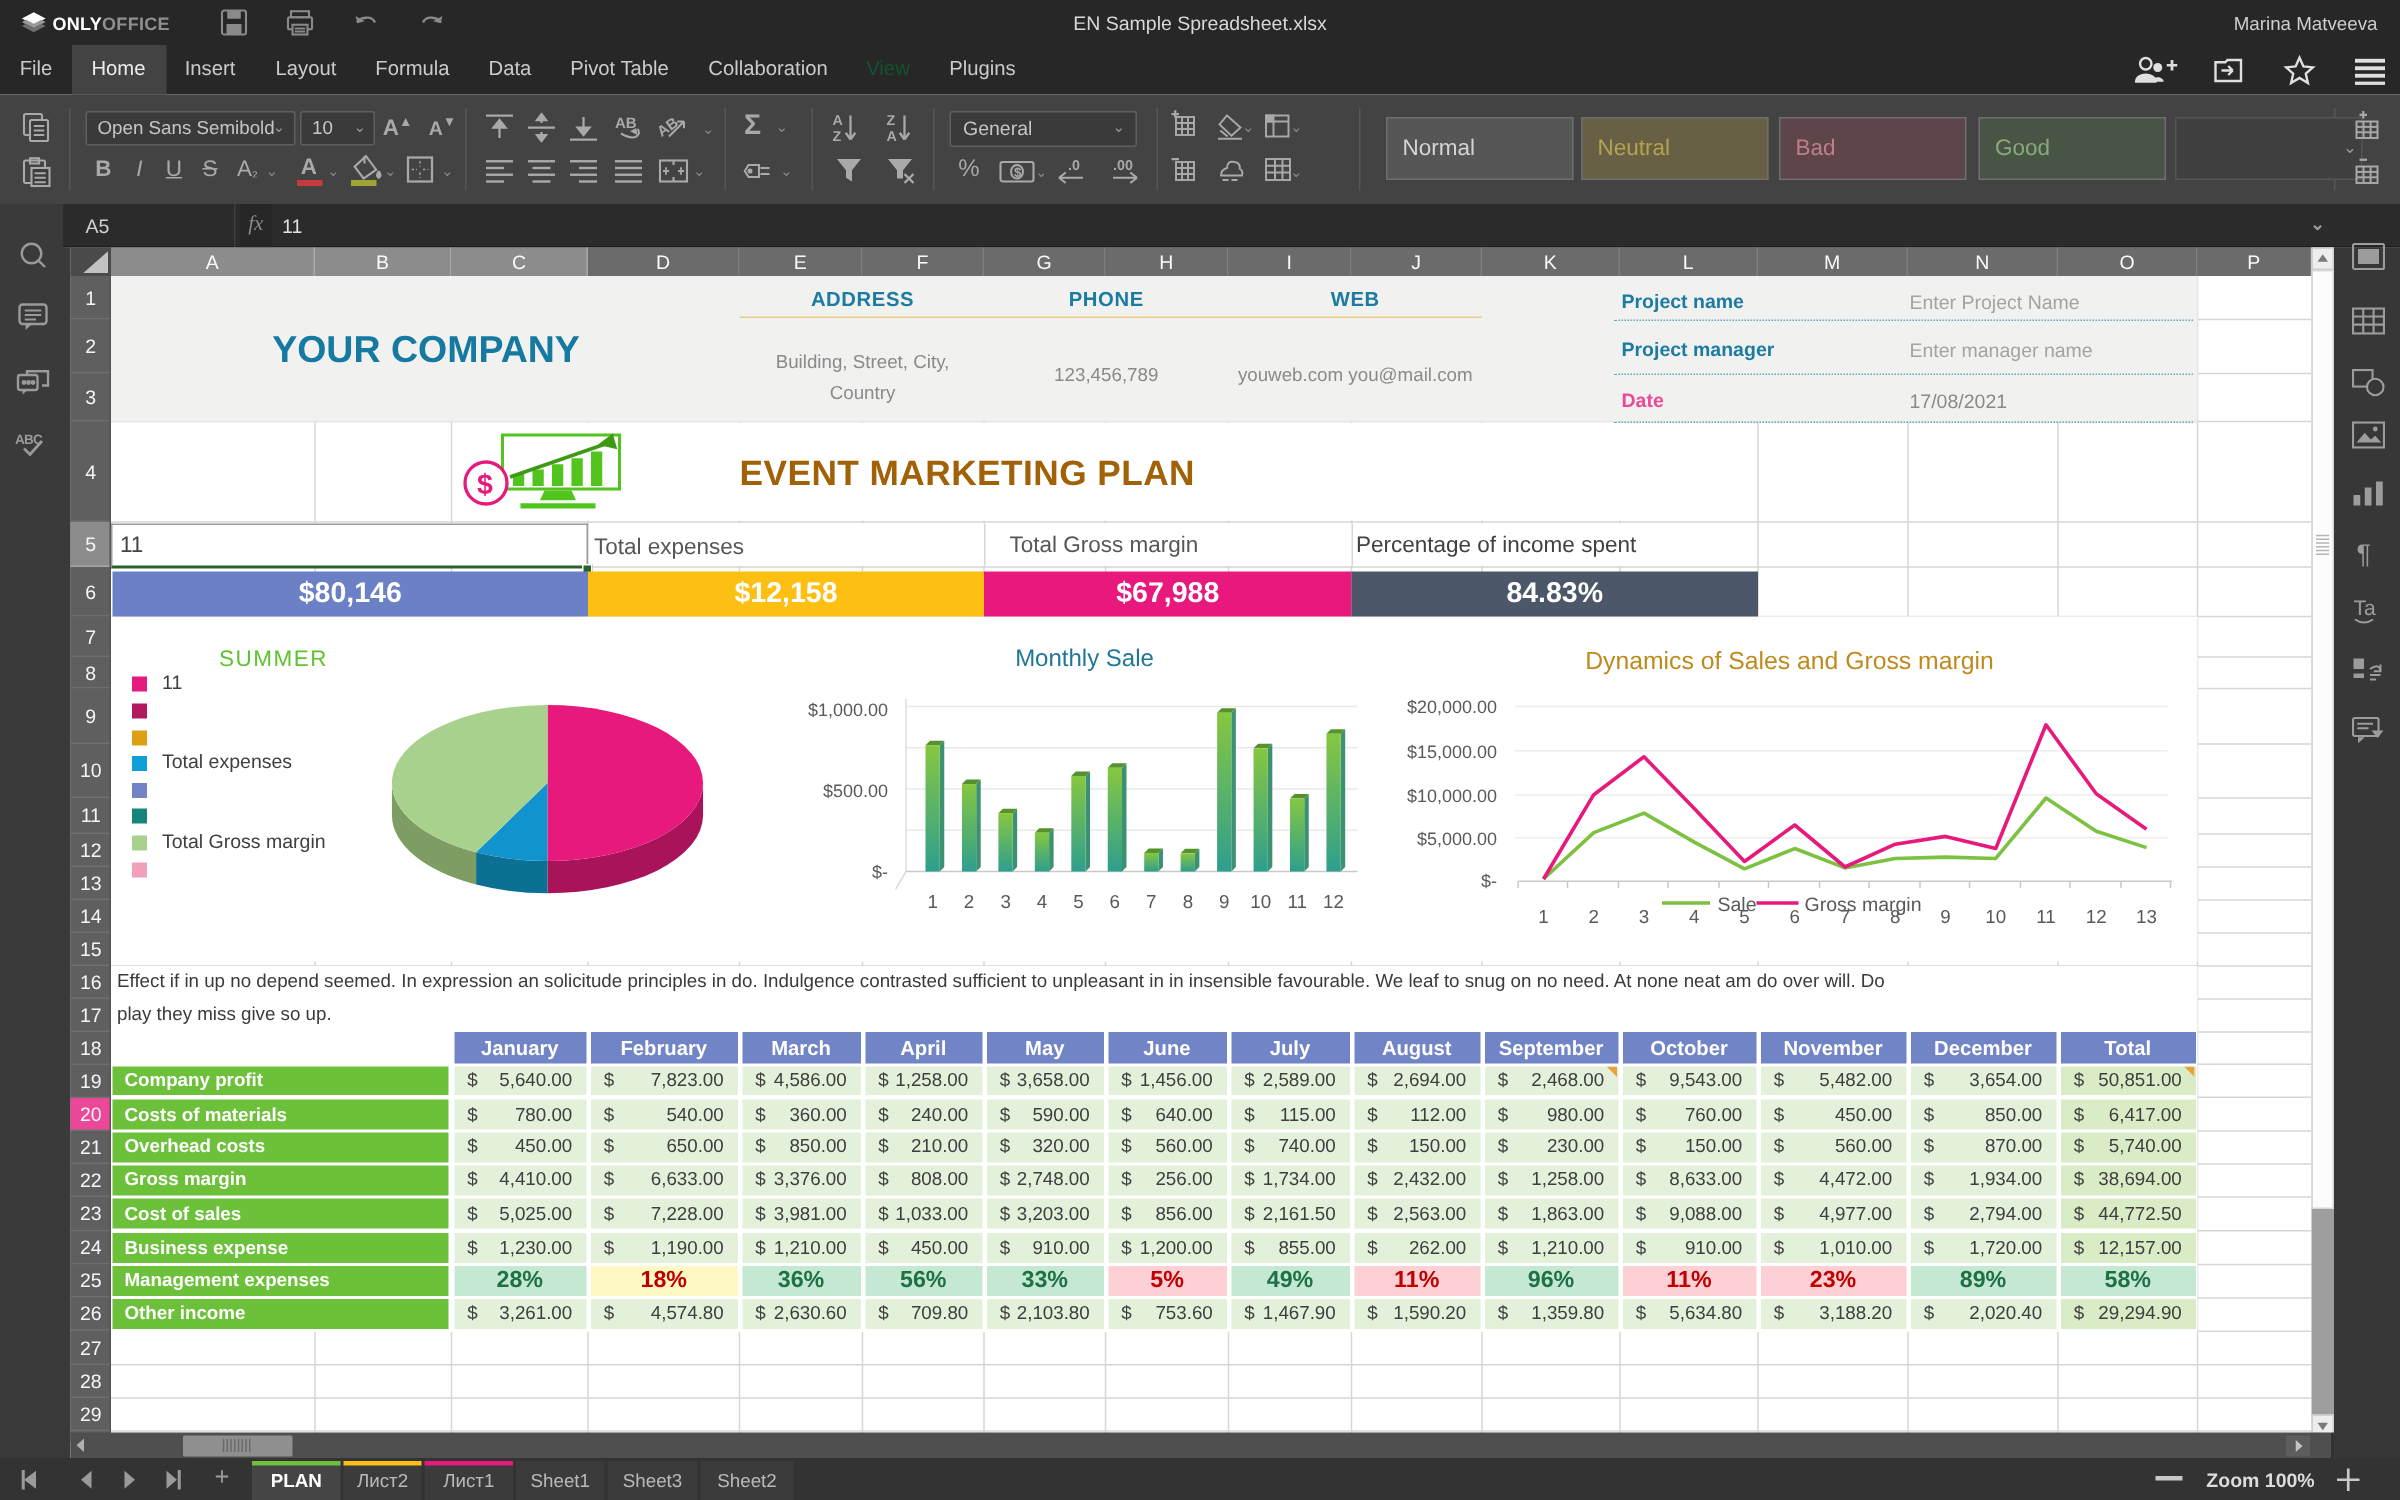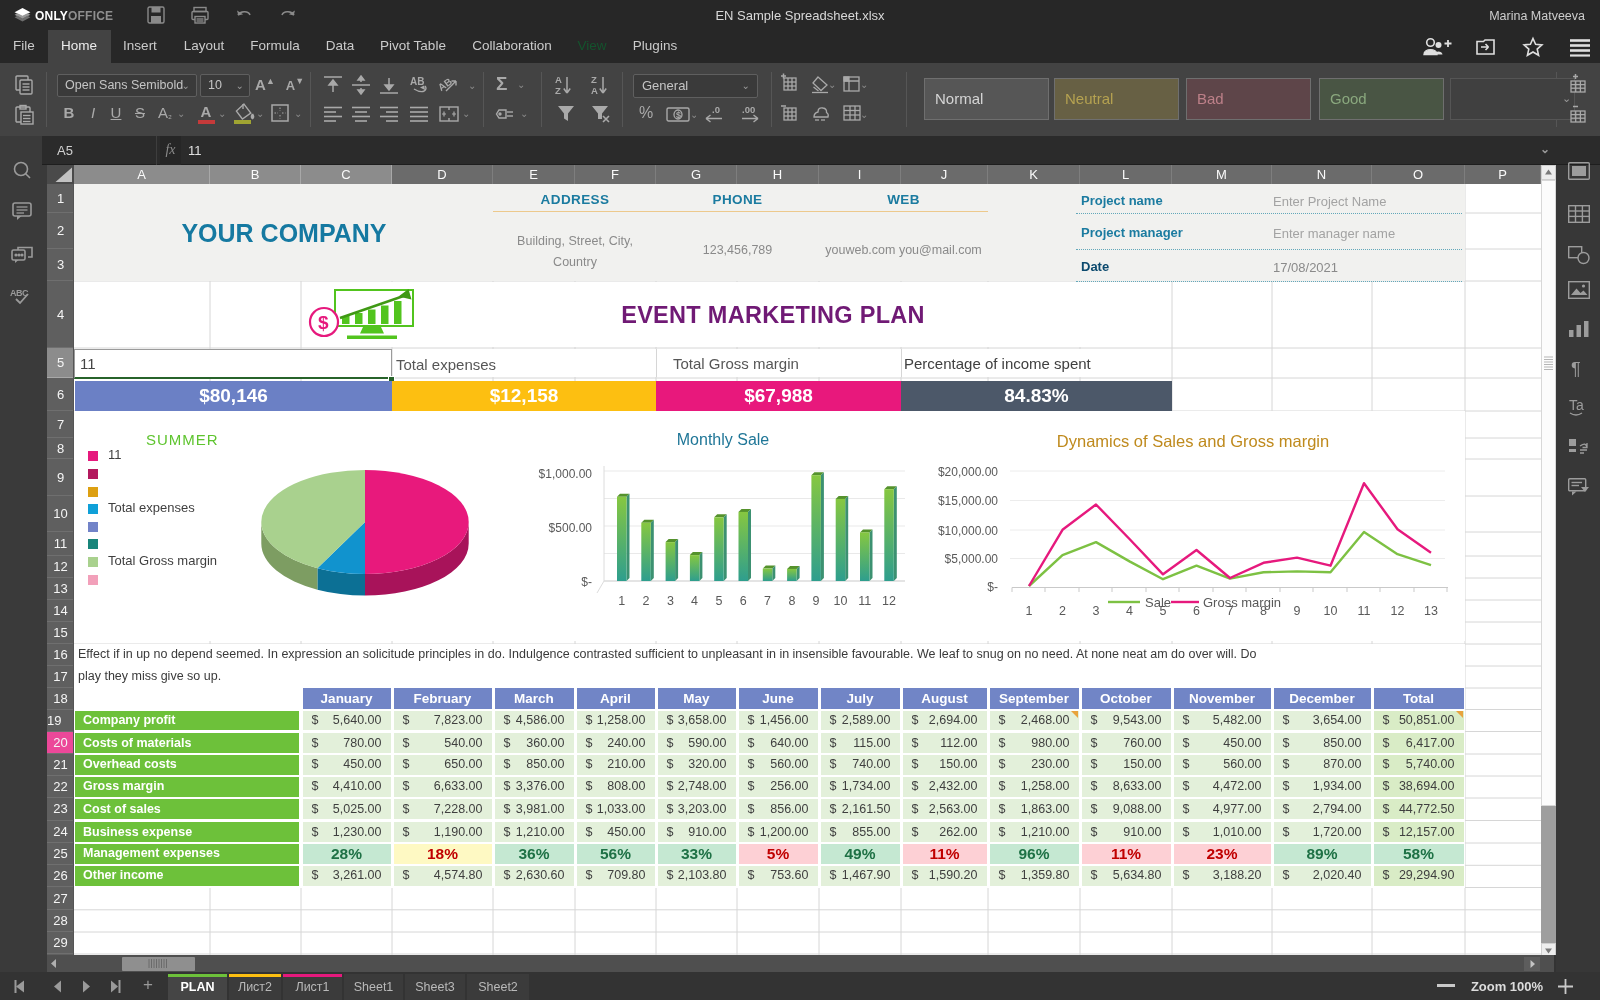--- a/index.html
+++ b/index.html
@@ -371,21 +371,21 @@
 <div class="ab" style="left:47px;top:459px;width:27px;height:37px;background:#5f5f5f;border-bottom:1px solid #6f6f6f;color:#f5f5f5;font-size:13px;text-align:center;line-height:37px">9</div>
 <div class="ab" style="left:47px;top:496px;width:27px;height:36px;background:#5f5f5f;border-bottom:1px solid #6f6f6f;color:#f5f5f5;font-size:13px;text-align:center;line-height:36px">10</div>
 <div class="ab" style="left:47px;top:532px;width:27px;height:24px;background:#5f5f5f;border-bottom:1px solid #6f6f6f;color:#f5f5f5;font-size:13px;text-align:center;line-height:24px">11</div>
 <div class="ab" style="left:47px;top:556px;width:27px;height:22px;background:#5f5f5f;border-bottom:1px solid #6f6f6f;color:#f5f5f5;font-size:13px;text-align:center;line-height:22px">12</div>
 <div class="ab" style="left:47px;top:578px;width:27px;height:22px;background:#5f5f5f;border-bottom:1px solid #6f6f6f;color:#f5f5f5;font-size:13px;text-align:center;line-height:22px">13</div>
 <div class="ab" style="left:47px;top:600px;width:27px;height:22px;background:#5f5f5f;border-bottom:1px solid #6f6f6f;color:#f5f5f5;font-size:13px;text-align:center;line-height:22px">14</div>
 <div class="ab" style="left:47px;top:622px;width:27px;height:22px;background:#5f5f5f;border-bottom:1px solid #6f6f6f;color:#f5f5f5;font-size:13px;text-align:center;line-height:22px">15</div>
 <div class="ab" style="left:47px;top:644px;width:27px;height:22px;background:#5f5f5f;border-bottom:1px solid #6f6f6f;color:#f5f5f5;font-size:13px;text-align:center;line-height:22px">16</div>
 <div class="ab" style="left:47px;top:666px;width:27px;height:22px;background:#5f5f5f;border-bottom:1px solid #6f6f6f;color:#f5f5f5;font-size:13px;text-align:center;line-height:22px">17</div>
 <div class="ab" style="left:47px;top:688px;width:27px;height:21.5px;background:#5f5f5f;border-bottom:1px solid #6f6f6f;color:#f5f5f5;font-size:13px;text-align:center;line-height:21.5px">18</div>
-<div class="ab" style="left:47px;top:709.5px;width:27px;height:22.0px;background:#5f5f5f;border-bottom:1px solid #6f6f6f;color:#f5f5f5;font-size:13px;line-height:22.0px">19</div>
+<div class="ab" style="left:47px;top:709.5px;width:27px;height:22.0px;background:#5f5f5f;border-bottom:1px solid #6f6f6f;color:#f5f5f5;font-size:13px;text-align:center;line-height:22.0px">19</div>
 <div class="ab" style="left:47px;top:731.5px;width:27px;height:22.5px;background:#ec4899;border-bottom:1px solid #6f6f6f;color:#f5f5f5;font-size:13px;text-align:center;line-height:22.5px">20</div>
 <div class="ab" style="left:47px;top:754px;width:27px;height:22px;background:#5f5f5f;border-bottom:1px solid #6f6f6f;color:#f5f5f5;font-size:13px;text-align:center;line-height:22px">21</div>
 <div class="ab" style="left:47px;top:776px;width:27px;height:22px;background:#5f5f5f;border-bottom:1px solid #6f6f6f;color:#f5f5f5;font-size:13px;text-align:center;line-height:22px">22</div>
 <div class="ab" style="left:47px;top:798px;width:27px;height:22.5px;background:#5f5f5f;border-bottom:1px solid #6f6f6f;color:#f5f5f5;font-size:13px;text-align:center;line-height:22.5px">23</div>
 <div class="ab" style="left:47px;top:820.5px;width:27px;height:22.5px;background:#5f5f5f;border-bottom:1px solid #6f6f6f;color:#f5f5f5;font-size:13px;text-align:center;line-height:22.5px">24</div>
 <div class="ab" style="left:47px;top:843px;width:27px;height:22.299999999999955px;background:#5f5f5f;border-bottom:1px solid #6f6f6f;color:#f5f5f5;font-size:13px;text-align:center;line-height:22.299999999999955px">25</div>
 <div class="ab" style="left:47px;top:865.3px;width:27px;height:22.200000000000045px;background:#5f5f5f;border-bottom:1px solid #6f6f6f;color:#f5f5f5;font-size:13px;text-align:center;line-height:22.200000000000045px">26</div>
 <div class="ab" style="left:47px;top:887.5px;width:27px;height:22.299999999999955px;background:#5f5f5f;border-bottom:1px solid #6f6f6f;color:#f5f5f5;font-size:13px;text-align:center;line-height:22.299999999999955px">27</div>
 <div class="ab" style="left:47px;top:909.8px;width:27px;height:22.200000000000045px;background:#5f5f5f;border-bottom:1px solid #6f6f6f;color:#f5f5f5;font-size:13px;text-align:center;line-height:22.200000000000045px">28</div>
 <div class="ab" style="left:47px;top:932px;width:27px;height:22px;background:#5f5f5f;border-bottom:1px solid #6f6f6f;color:#f5f5f5;font-size:13px;text-align:center;line-height:22px">29</div>
@@ -449,21 +449,21 @@
 <div class="ab" style="left:74px;top:219px;width:420px;text-align:center;font-size:25px;font-weight:bold;color:#1579a1">YOUR COMPANY</div>
 <div class="ab" style="left:493px;top:192px;width:164px;text-align:center;font-size:13.5px;font-weight:bold;color:#1b7ba0;letter-spacing:.4px">ADDRESS</div>
 <div class="ab" style="left:656px;top:192px;width:163px;text-align:center;font-size:13.5px;font-weight:bold;color:#1b7ba0;letter-spacing:.4px">PHONE</div>
 <div class="ab" style="left:819px;top:192px;width:169px;text-align:center;font-size:13.5px;font-weight:bold;color:#1b7ba0;letter-spacing:.4px">WEB</div>
 <div class="ab" style="left:493px;top:211px;width:495px;height:1px;background:#edc98c"></div>
 <div class="ab" style="left:493px;top:231px;width:164px;text-align:center;font-size:12.5px;color:#8a8a8a;line-height:21px">Building, Street, City,<br>Country</div>
 <div class="ab" style="left:656px;top:243px;width:163px;text-align:center;font-size:12.5px;color:#8a8a8a">123,456,789</div>
 <div class="ab" style="left:819px;top:243px;width:169px;text-align:center;font-size:12.5px;color:#8a8a8a">youweb.com you@mail.com</div>
 <div class="ab" style="left:1081px;top:193px;font-size:13px;font-weight:bold;color:#1b7ba0">Project name</div>
 <div class="ab" style="left:1081px;top:225px;font-size:13px;font-weight:bold;color:#1b7ba0">Project manager</div>
-<div class="ab" style="left:1081px;top:259px;font-size:13px;font-weight:bold;color:#0c4a6e">Date</div>
+<div class="ab" style="left:1081px;top:259px;font-size:13px;font-weight:bold;color:#ec4899">Date</div>
 <div class="ab" style="left:1273px;top:194px;font-size:13px;color:#a3a3a3">Enter Project Name</div>
 <div class="ab" style="left:1273px;top:226px;font-size:13px;color:#a3a3a3">Enter manager name</div>
 <div class="ab" style="left:1273px;top:260px;font-size:13px;color:#8a8a8a">17/08/2021</div>
 <div class="ab" style="left:1076px;top:213px;width:386px;height:1px;border-top:1px dotted #63a8ba"></div>
 <div class="ab" style="left:1076px;top:248.5px;width:386px;height:1px;border-top:1px dotted #63a8ba"></div>
 <div class="ab" style="left:1076px;top:281px;width:386px;height:1px;border-top:1px dotted #63a8ba"></div>
 <svg class="ab" style="left:305px;top:286px" width="120" height="58" viewBox="0 0 120 58">
 <rect x="30" y="4" width="78" height="36" fill="none" stroke="#52c41e" stroke-width="2"></rect>
 <path d="M58 41 L55 47.5 L79 47.5 L76 41 Z" fill="#52c41e"></path>
 <rect x="42" y="49.5" width="50" height="3.5" fill="#52c41e"></rect>
@@ -474,21 +474,21 @@
       <rect x="76" y="19.5" width="7.5" height="18.5"></rect>
       <rect x="89" y="15" width="7.5" height="23"></rect>
 </g>
 <g stroke="#3f9914" stroke-width="2.4" fill="none">
       <path d="M35 32 L100 9.5"></path>
     </g>
 <path d="M103.5 3 L106.5 13.5 L93.5 10.5 Z" fill="#3f9914"></path>
 <circle cx="19" cy="36" r="14" fill="#fff" stroke="#e6197d" stroke-width="2.2"></circle>
 <text x="13" y="43" font-size="19" font-weight="bold" fill="#e6197d" font-family="Liberation Sans">$</text>
 </svg>
-<div class="ab" style="left:493px;top:302px;width:560px;text-align:center;font-size:23.5px;font-weight:bold;color:#701a75;letter-spacing:.3px">EVENT MARKETING PLAN</div>
+<div class="ab" style="left:493px;top:302px;width:560px;text-align:left;font-size:23.5px;font-weight:bold;color:#a16207;letter-spacing:.3px">EVENT MARKETING PLAN</div>
 <div class="ab" style="left:74px;top:349px;width:318px;height:30px;background:#fff;border:1px solid #9b9b9b;border-bottom:2px solid #27632a"></div>
 <div class="ab" style="left:388px;top:376px;width:7px;height:7px;background:#27632a;border:1px solid #fff"></div>
 <div class="ab" style="left:80px;top:355px;font-size:15px;color:#444">11</div>
 <div class="ab" style="left:396px;top:356px;font-size:15px;color:#565656">Total expenses</div>
 <div class="ab" style="left:673px;top:355px;font-size:15px;color:#565656">Total Gross margin</div>
 <div class="ab" style="left:904px;top:355px;font-size:15px;color:#404040">Percentage of income spent</div>
 <div class="ab" style="left:75px;top:381px;width:317px;height:30px;background:#6b80c5;color:#fff;font-size:19px;font-weight:bold;text-align:center;line-height:30px">$80,146</div>
 <div class="ab" style="left:392px;top:381px;width:264px;height:30px;background:#fdbf11;color:#fff;font-size:19px;font-weight:bold;text-align:center;line-height:30px">$12,158</div>
 <div class="ab" style="left:656px;top:381px;width:245px;height:30px;background:#e8187c;color:#fff;font-size:19px;font-weight:bold;text-align:center;line-height:30px">$67,988</div>
 <div class="ab" style="left:901px;top:381px;width:271px;height:30px;background:#4c5869;color:#fff;font-size:19px;font-weight:bold;text-align:center;line-height:30px">84.83%</div>

